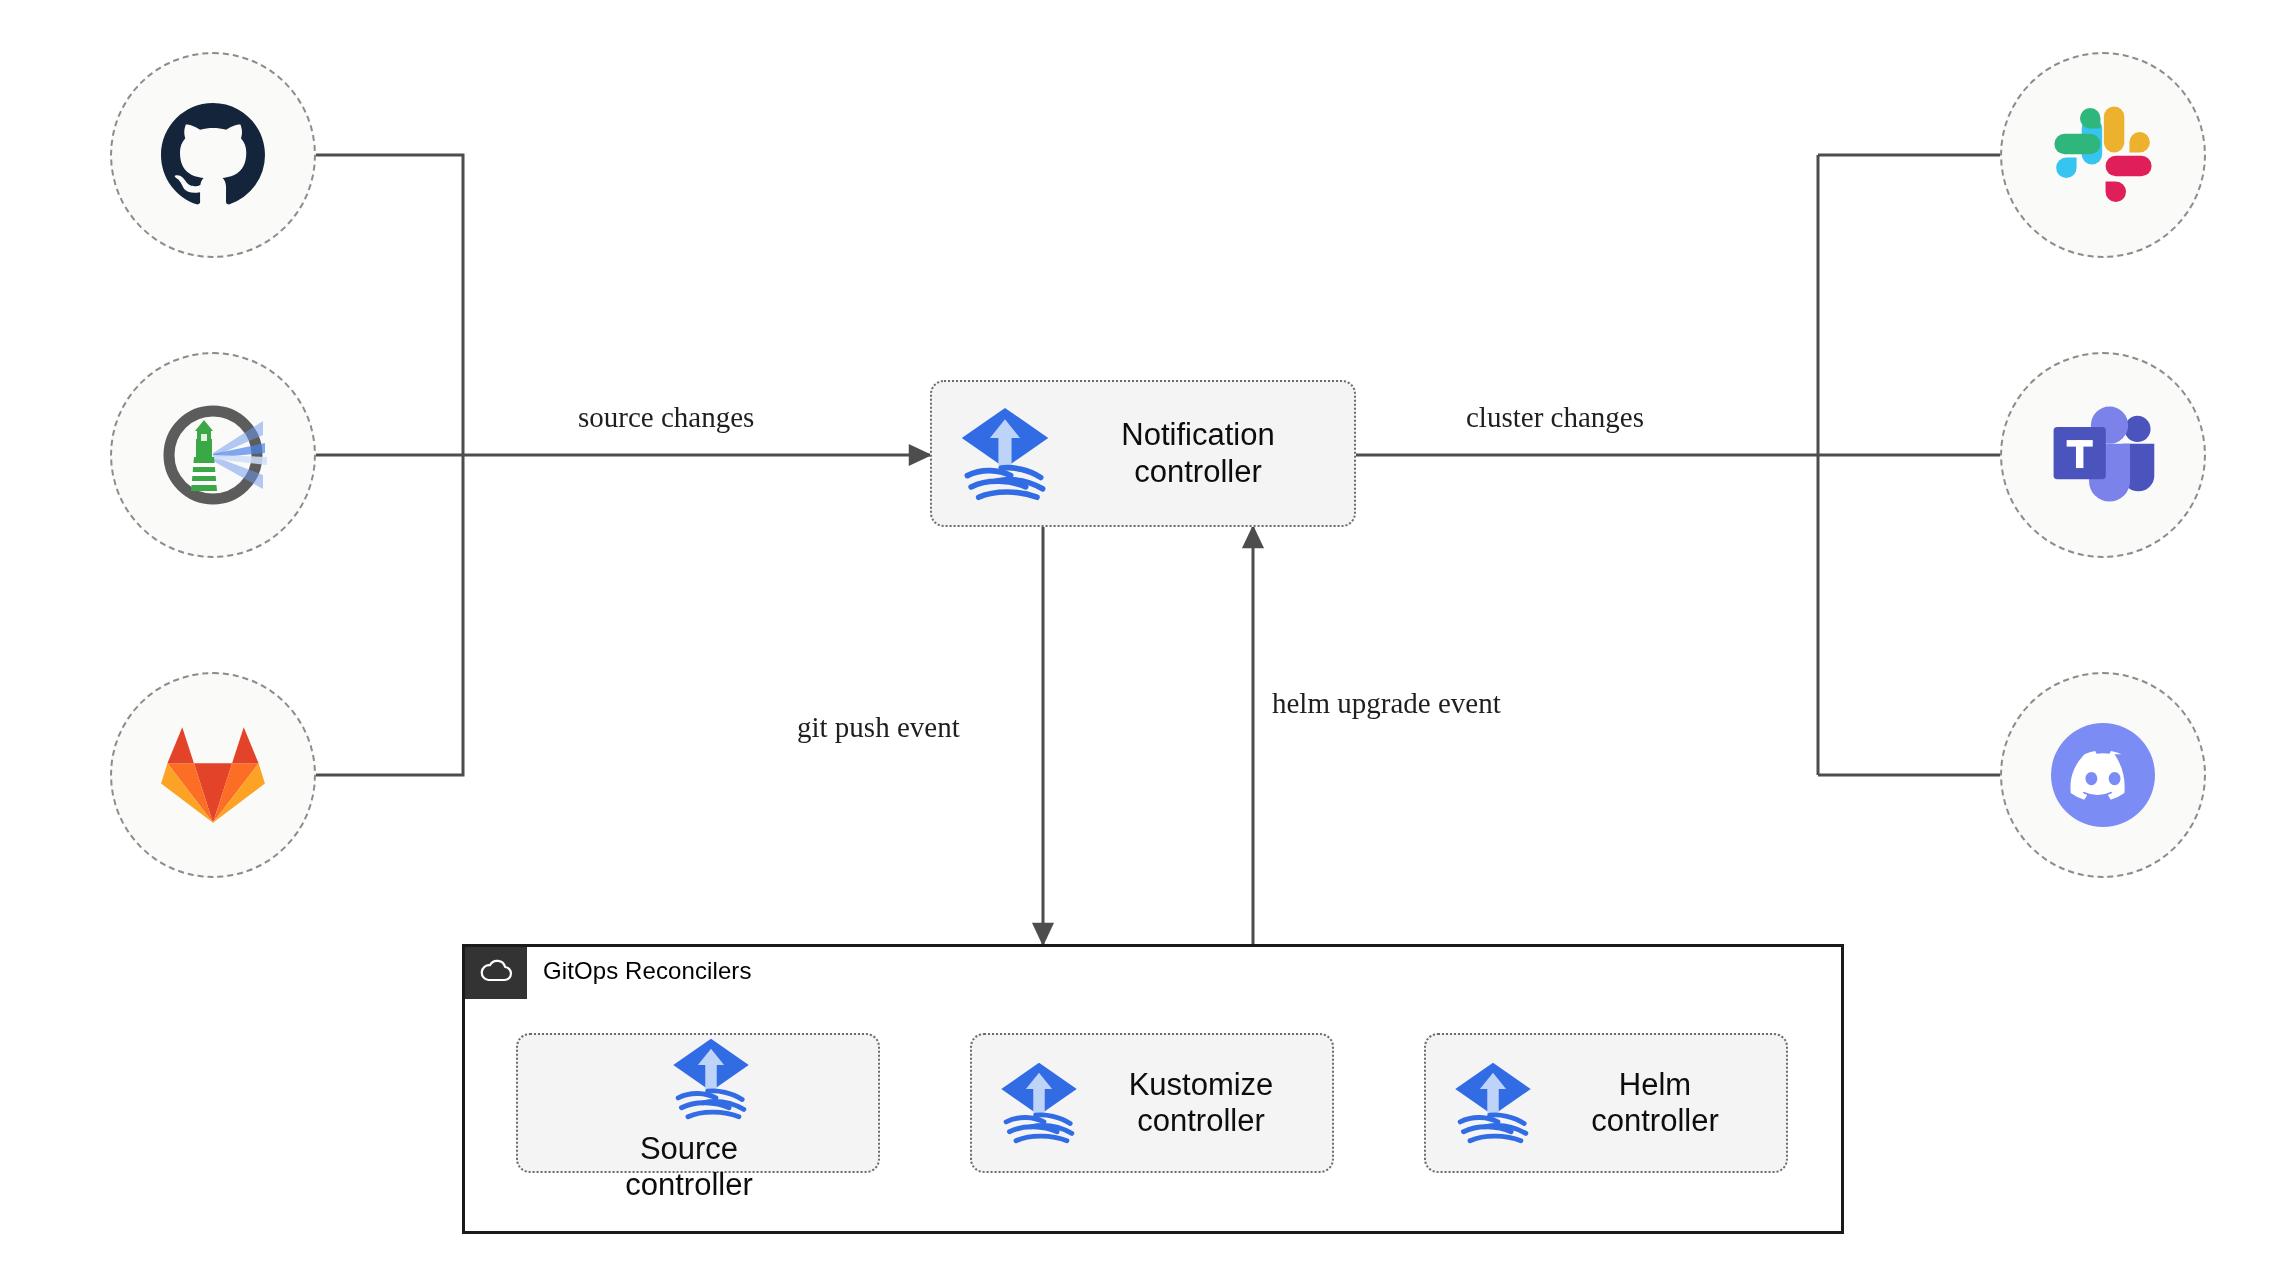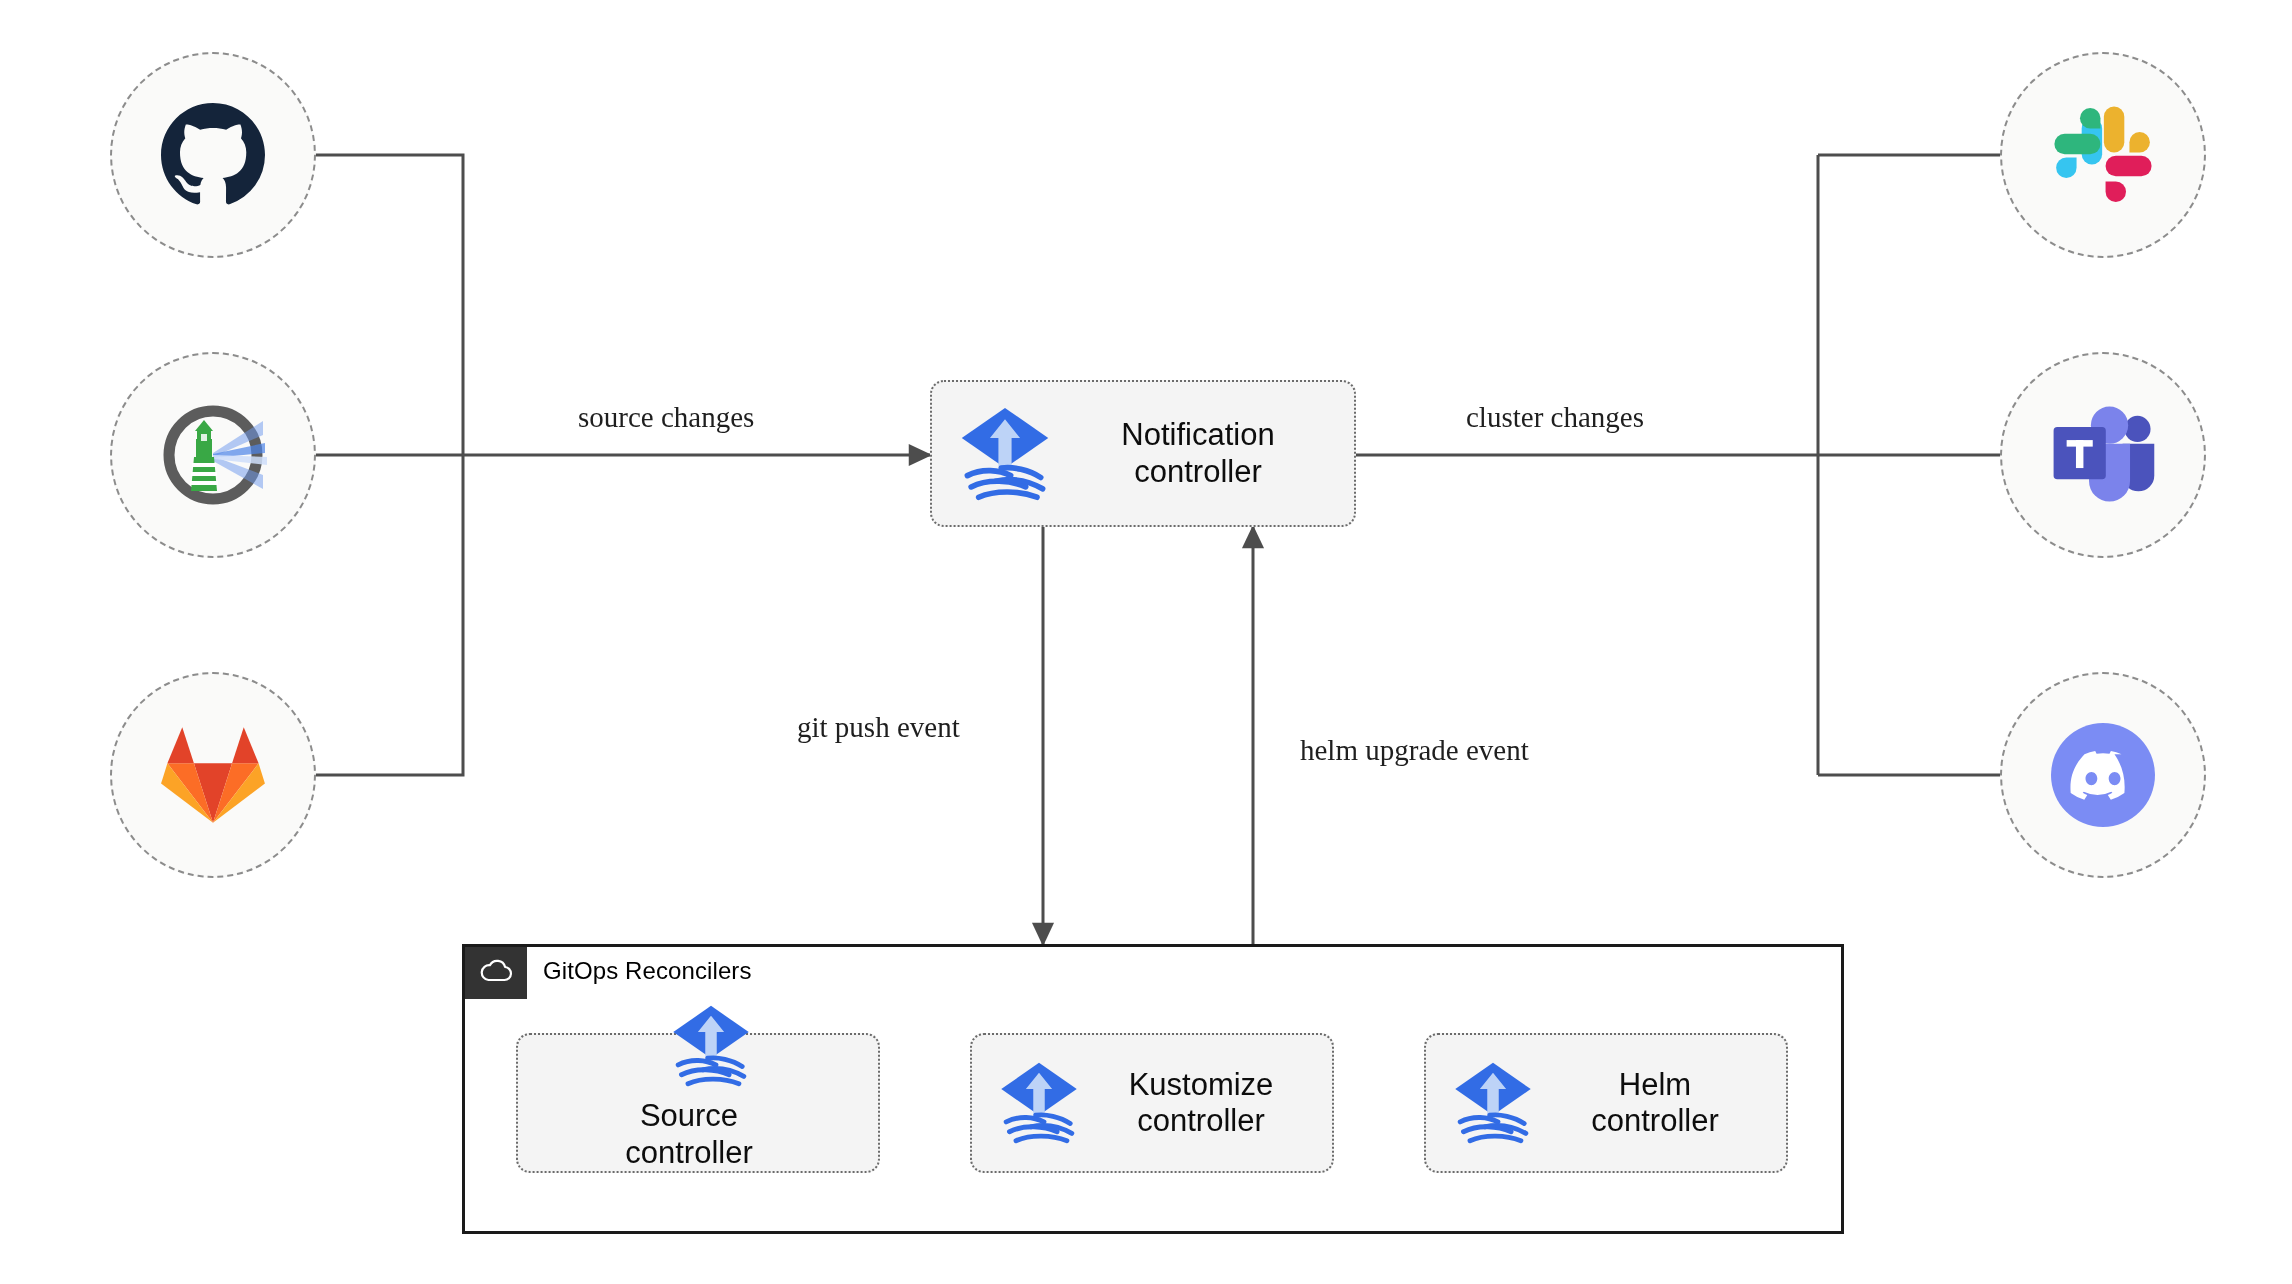--- a/index.html
+++ b/index.html
@@ -46,21 +46,21 @@
 
   
   .ctrl-box {
     position: absolute;
     box-sizing: border-box;
     background: #f4f4f4;
     border: 2px dotted #6b6b6b;
     border-radius: 14px;
     display: flex;
     align-items: center;
-    justify-content: flex-end;
+    justify-content: flex-start;
     gap: 8px;
   }
   .ctrl-box .flux-mark {
     flex: 0 0 auto;
     margin-left: 26px;
     line-height: 0;
   }
   .ctrl-box .ctrl-label {
     flex: 1 1 auto;
     text-align: center;
@@ -258,21 +258,21 @@
           32 0 0 0 27.5 0l1.1.9c-1.5.9-3 1.6-4.6 2.2l3 4.8a45 45 0 0 0 13.6-6.8c1.3-14.8-2.3-27.5-9.9-38.7zM42.4
           64.3c-3.2 0-5.9-3-5.9-6.7s2.6-6.7 5.9-6.7c3.3 0 6 3 5.9 6.7 0 3.7-2.6 6.7-5.9 6.7zm23.2 0c-3.2
           0-5.9-3-5.9-6.7s2.6-6.7 5.9-6.7c3.3 0 6 3 5.9 6.7 0 3.7-2.6 6.7-5.9 6.7z"></path>
       </svg>
     </span>
   </div>
 
   <span class="edge-label" style="left:578px; top:401px;">source changes</span>
   <span class="edge-label" style="left:1466px; top:401px;text-align:center;">cluster changes</span>
   <span class="edge-label" style="left:797px; top:698px;margin-top:13px;">git push event</span>
-  <span class="edge-label" style="left:1272px; top:734px;margin-left:28px;">helm upgrade event</span>
+  <span class="edge-label" style="left:1272px; top:687px;">helm upgrade event</span>
 
   <div class="group-box" style="left:462px; top:944px; width:1382px; height:290px;">
     <div class="group-tab">
       <span>
         <svg width="34" height="24" viewBox="0 0 34 24" aria-hidden="true">
           <path d="M9.5 21h16a6.5 6.5 0 0 0 .6-12.97A8.2 8.2 0 0 0 10.9 6.2 6.4 6.4 0 0 0 9.5 21z" fill="none" stroke="#ffffff" stroke-width="2.2" stroke-linejoin="round"></path>
         </svg>
       </span>
     </div>
     <span class="group-title">GitOps Reconcilers</span>

